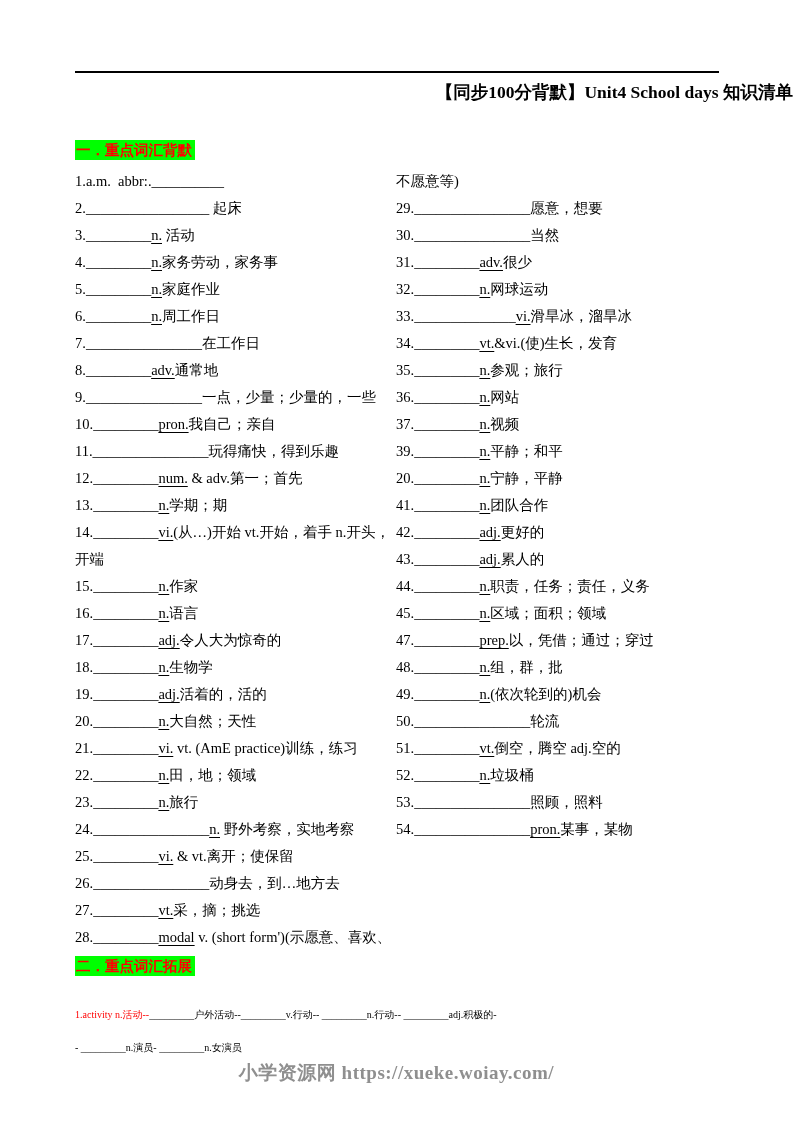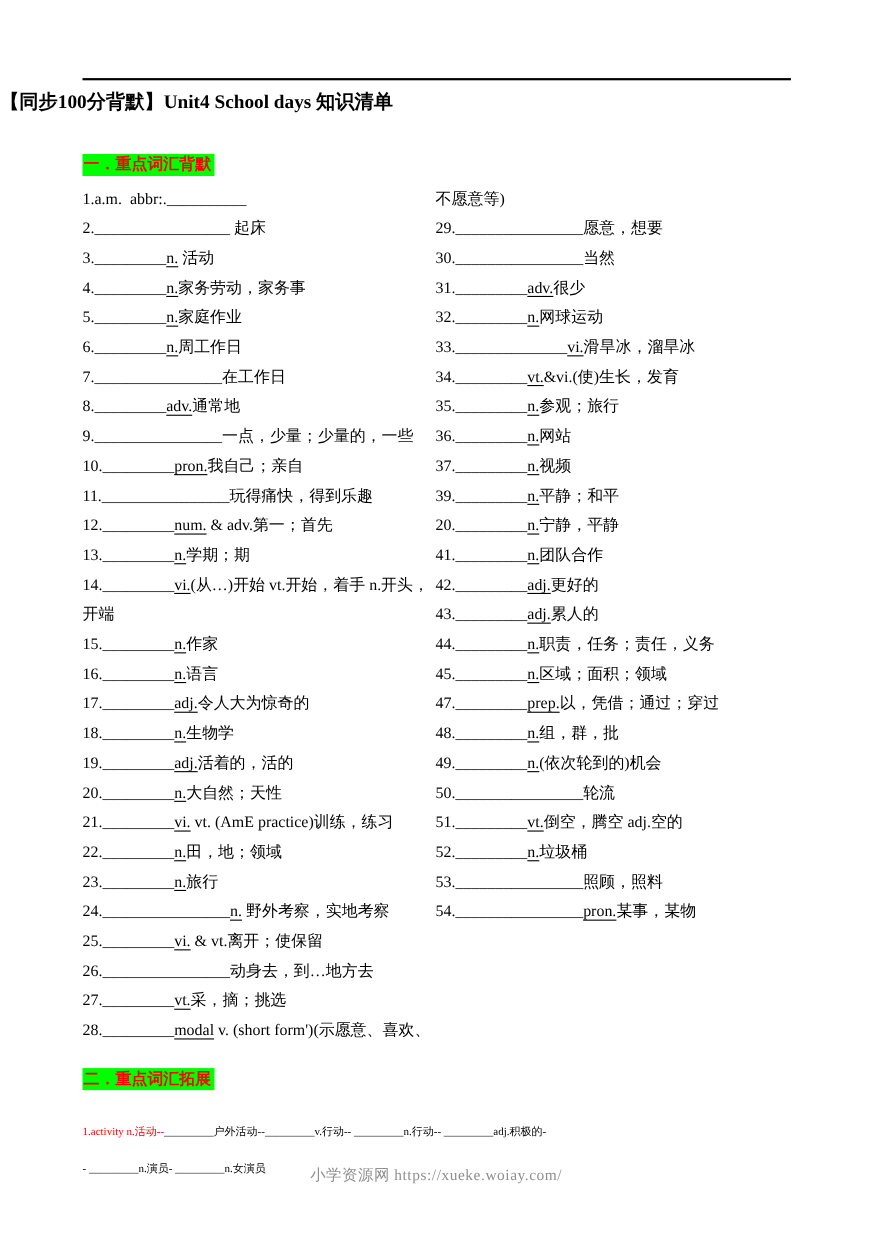--- a/index.html
+++ b/index.html
@@ -22,21 +22,21 @@
     left:75px;
     top:71px;
     width:644px;
     border-top:2px solid #000;
   }
   .title{
     position:absolute;
     left:0;
     right:0;
     top:80px;
-    text-align:left;
+    text-align:right;
     font-weight:bold;
     font-size:17.5px;
   }
   .content{
     position:absolute;
     left:75px;
     top:140px;
     width:650px;
   }
   .sec-h{
@@ -59,35 +59,36 @@
   }
   .col-left{width:318px;}
   .col-right{width:319px;}
   .vline{white-space:pre-wrap;}
   .u{
     text-decoration:underline;
     text-decoration-thickness:1px;
     text-underline-offset:3px;
   }
   .red{color:var(--red);}
-  .sec2-wrap{margin-top:20px;}
+  .sec2-wrap{margin-top:5px;}
   .sec2{
     margin-top:22px;
     font-size:10px;
     line-height:33px;
   }
   .footer{
     position:absolute;
     left:0;
     right:0;
     top:1060px;
     text-align:center;
     color:var(--gray);
-    font-size:14px;
+    font-size:19px;
     letter-spacing:0.5px;
+    font-weight:bold;
   }
 </style>
 </head>
 <body>
 
 <div class="page">
 
   <div class="rule"></div>
 
   <div class="title">【同步100分背默】Unit4 School days 知识清单</div>

